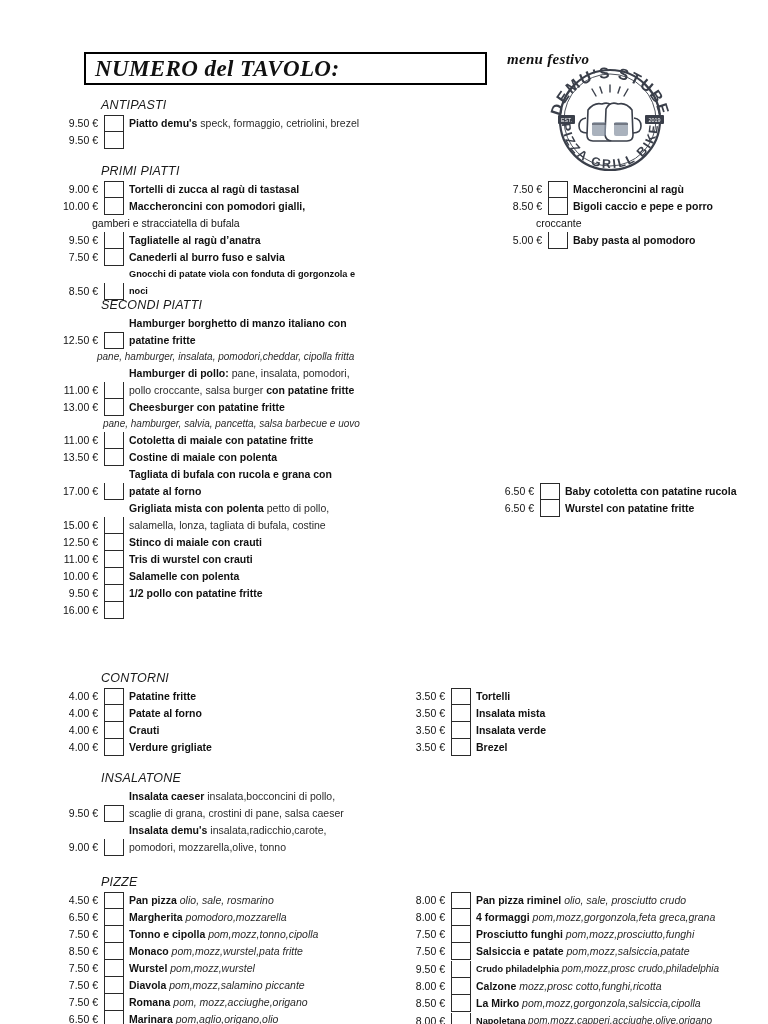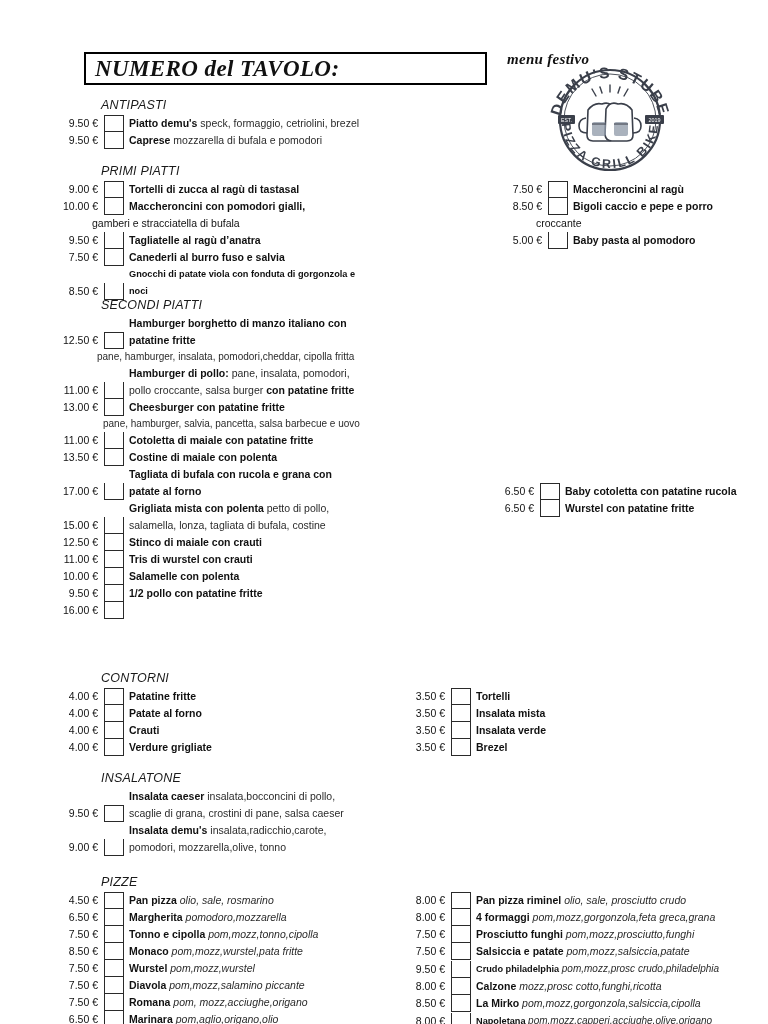--- a/index.html
+++ b/index.html
@@ -88,21 +88,21 @@
   .cont { display: flex; }
   .cont .sp { width: 92px; flex: 0 0 92px; }
   .cont .ct {
     font-size: 10.5px; line-height: 17px; color: #111;
   }
 
   
   .subline { display:flex; }
   .subline .sp { width: 92px; flex: 0 0 92px; }
   .subline .st {
-    font-size: 10px; line-height: 16px;
+    font-style: italic; font-size: 10px; line-height: 16px;
     color: #2b2b2b; padding-left: 5px;
   }
   .subline .st.extra { padding-left: 11px; }
 
   .gap-sm { height: 9px; }
   .gap-md { height: 13px; }
 </style>
 </head>
 <body>
 
@@ -170,21 +170,20 @@
         <div class="cols" style="height: 34px;">
           <div class="col-left">
             <div class="row">
               <span class="price">9.50 €</span>
               <span class="box"></span>
               <span class="txt"><b>Piatto demu's</b><span class="d"> speck, formaggio, cetriolini, brezel</span></span>
             </div>
             <div class="row">
               <span class="price">9.50 €</span>
               <span class="box stack"></span>
-              <span class="txt"><b>Caprese</b><span class="d"> mozzarella di bufala e pomodori</span></span>
             </div>
           </div>
         </div>
       </div>
       <div class="gap-sm"></div>
       <div class="section">
         <div class="sec-head">PRIMI PIATTI</div>
         <div class="cols" style="height: 102px;">
           <div class="col-left">
             <div class="row">

